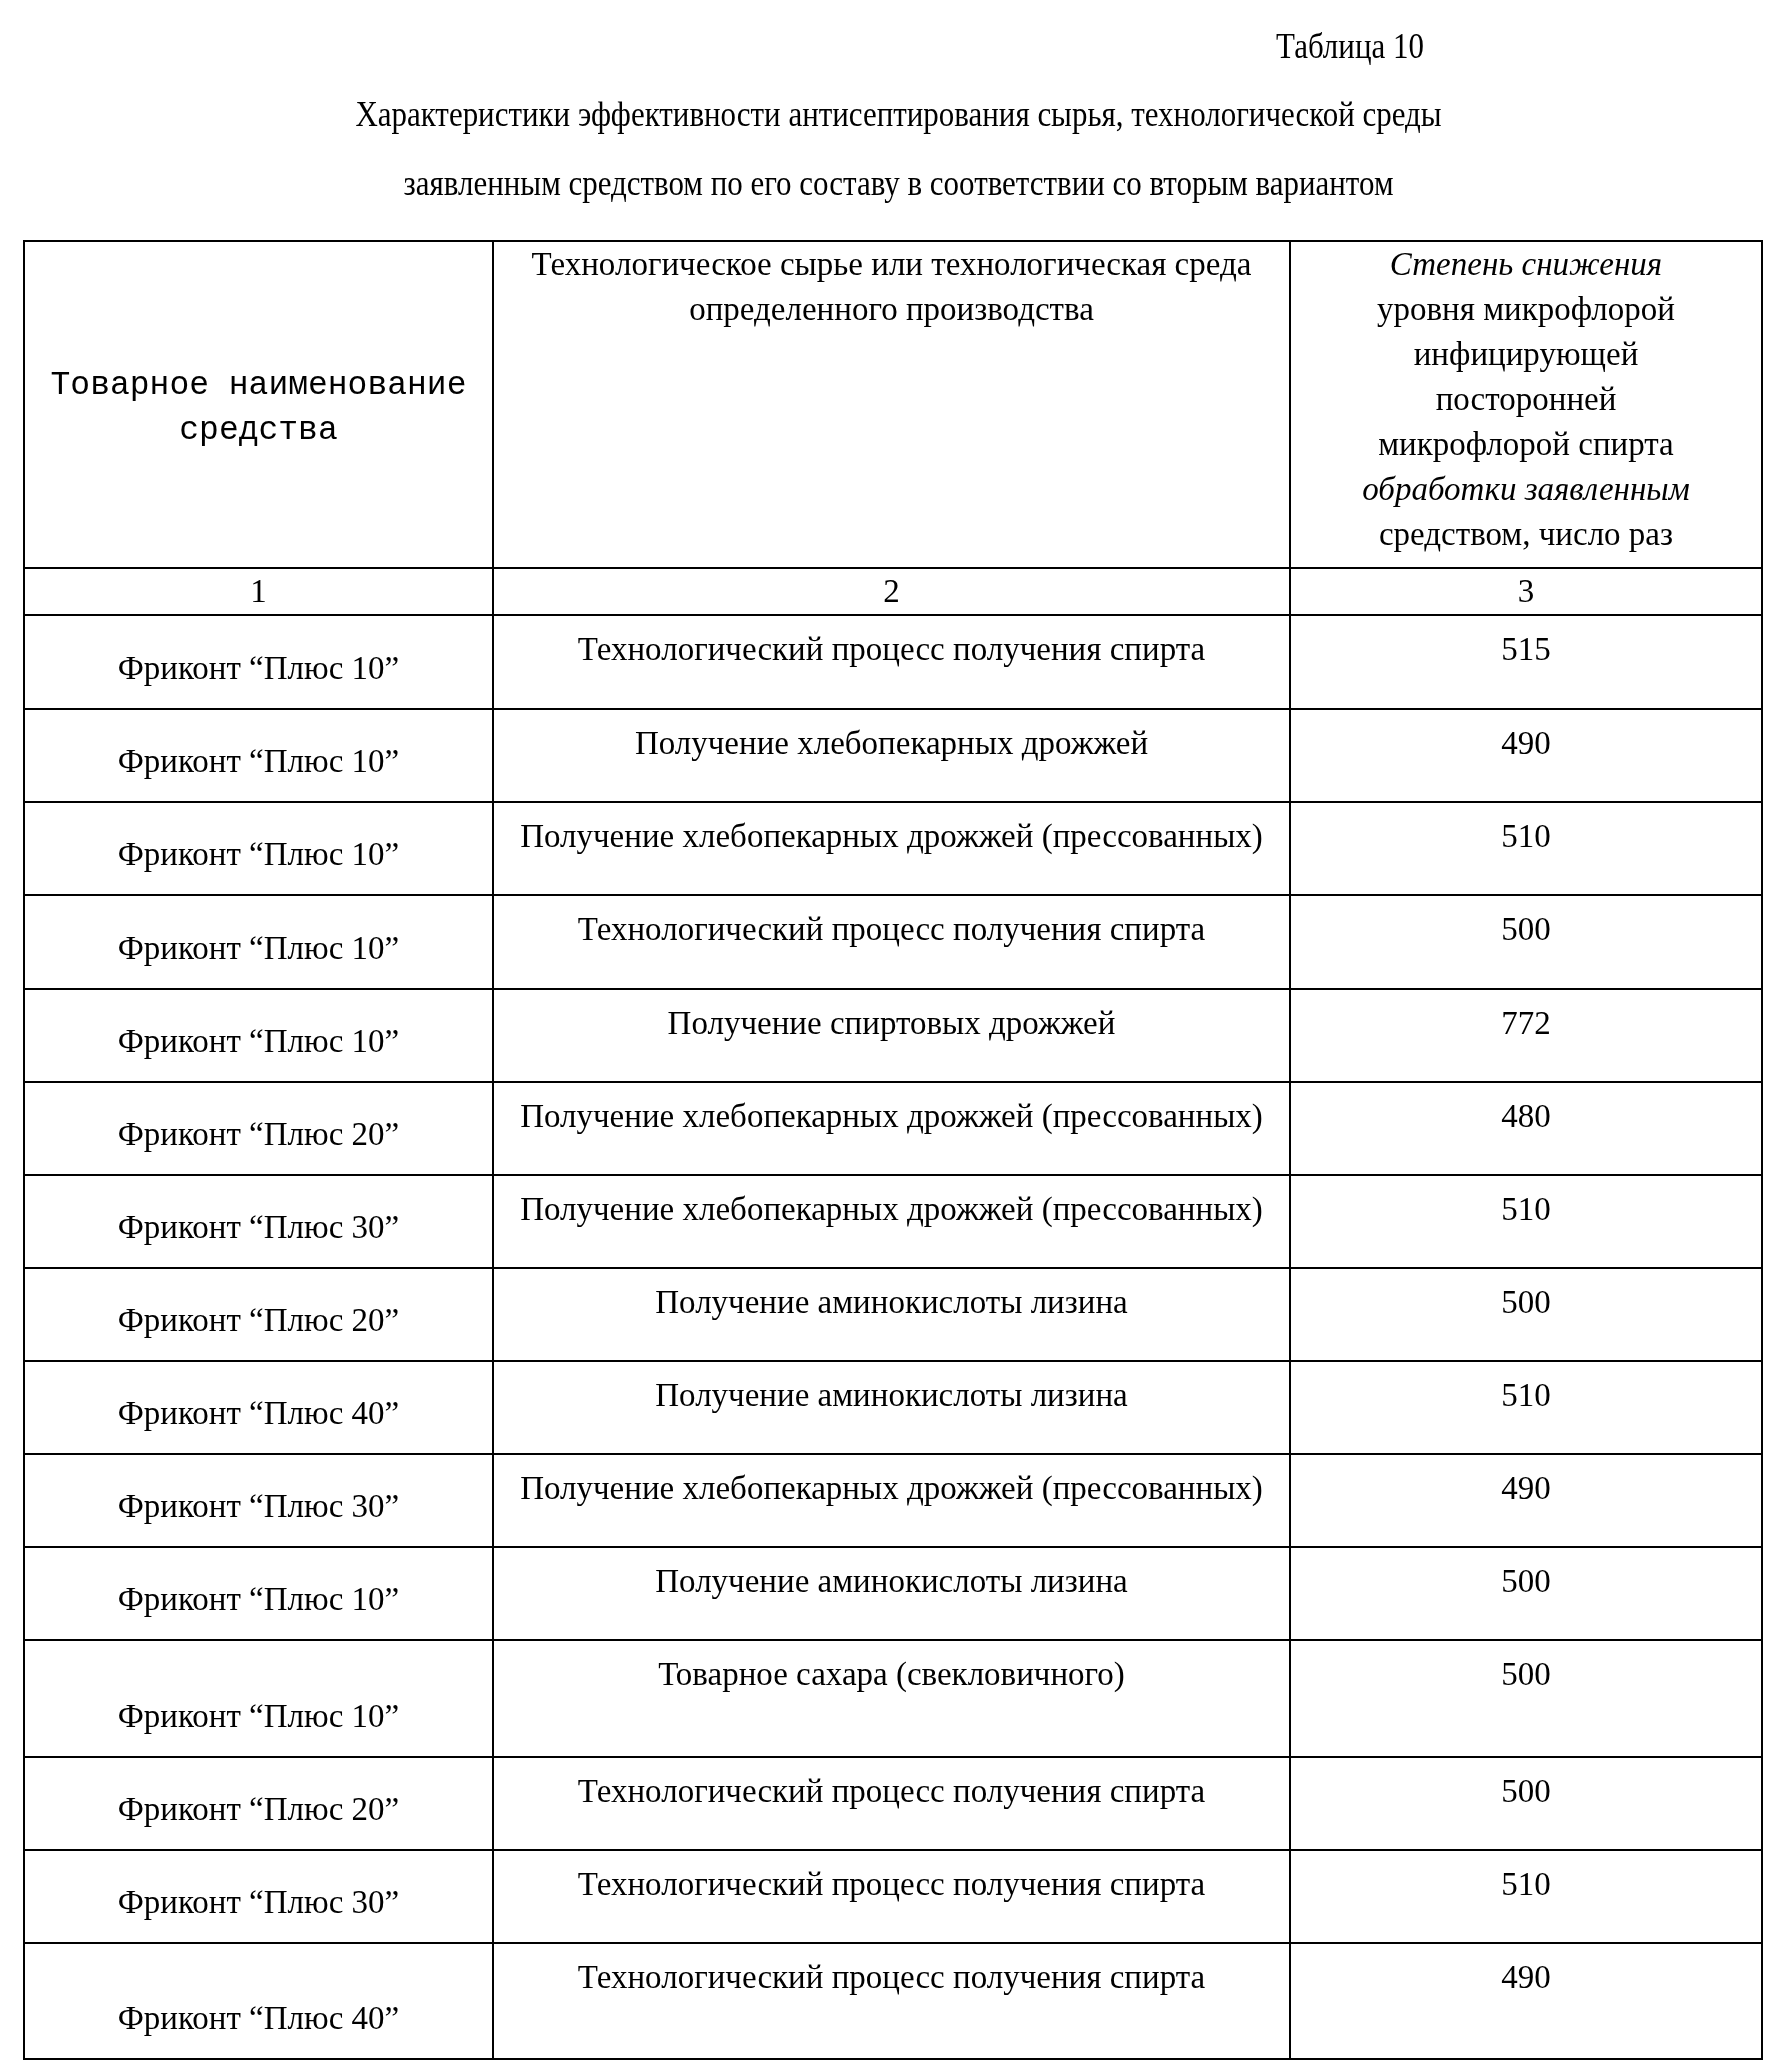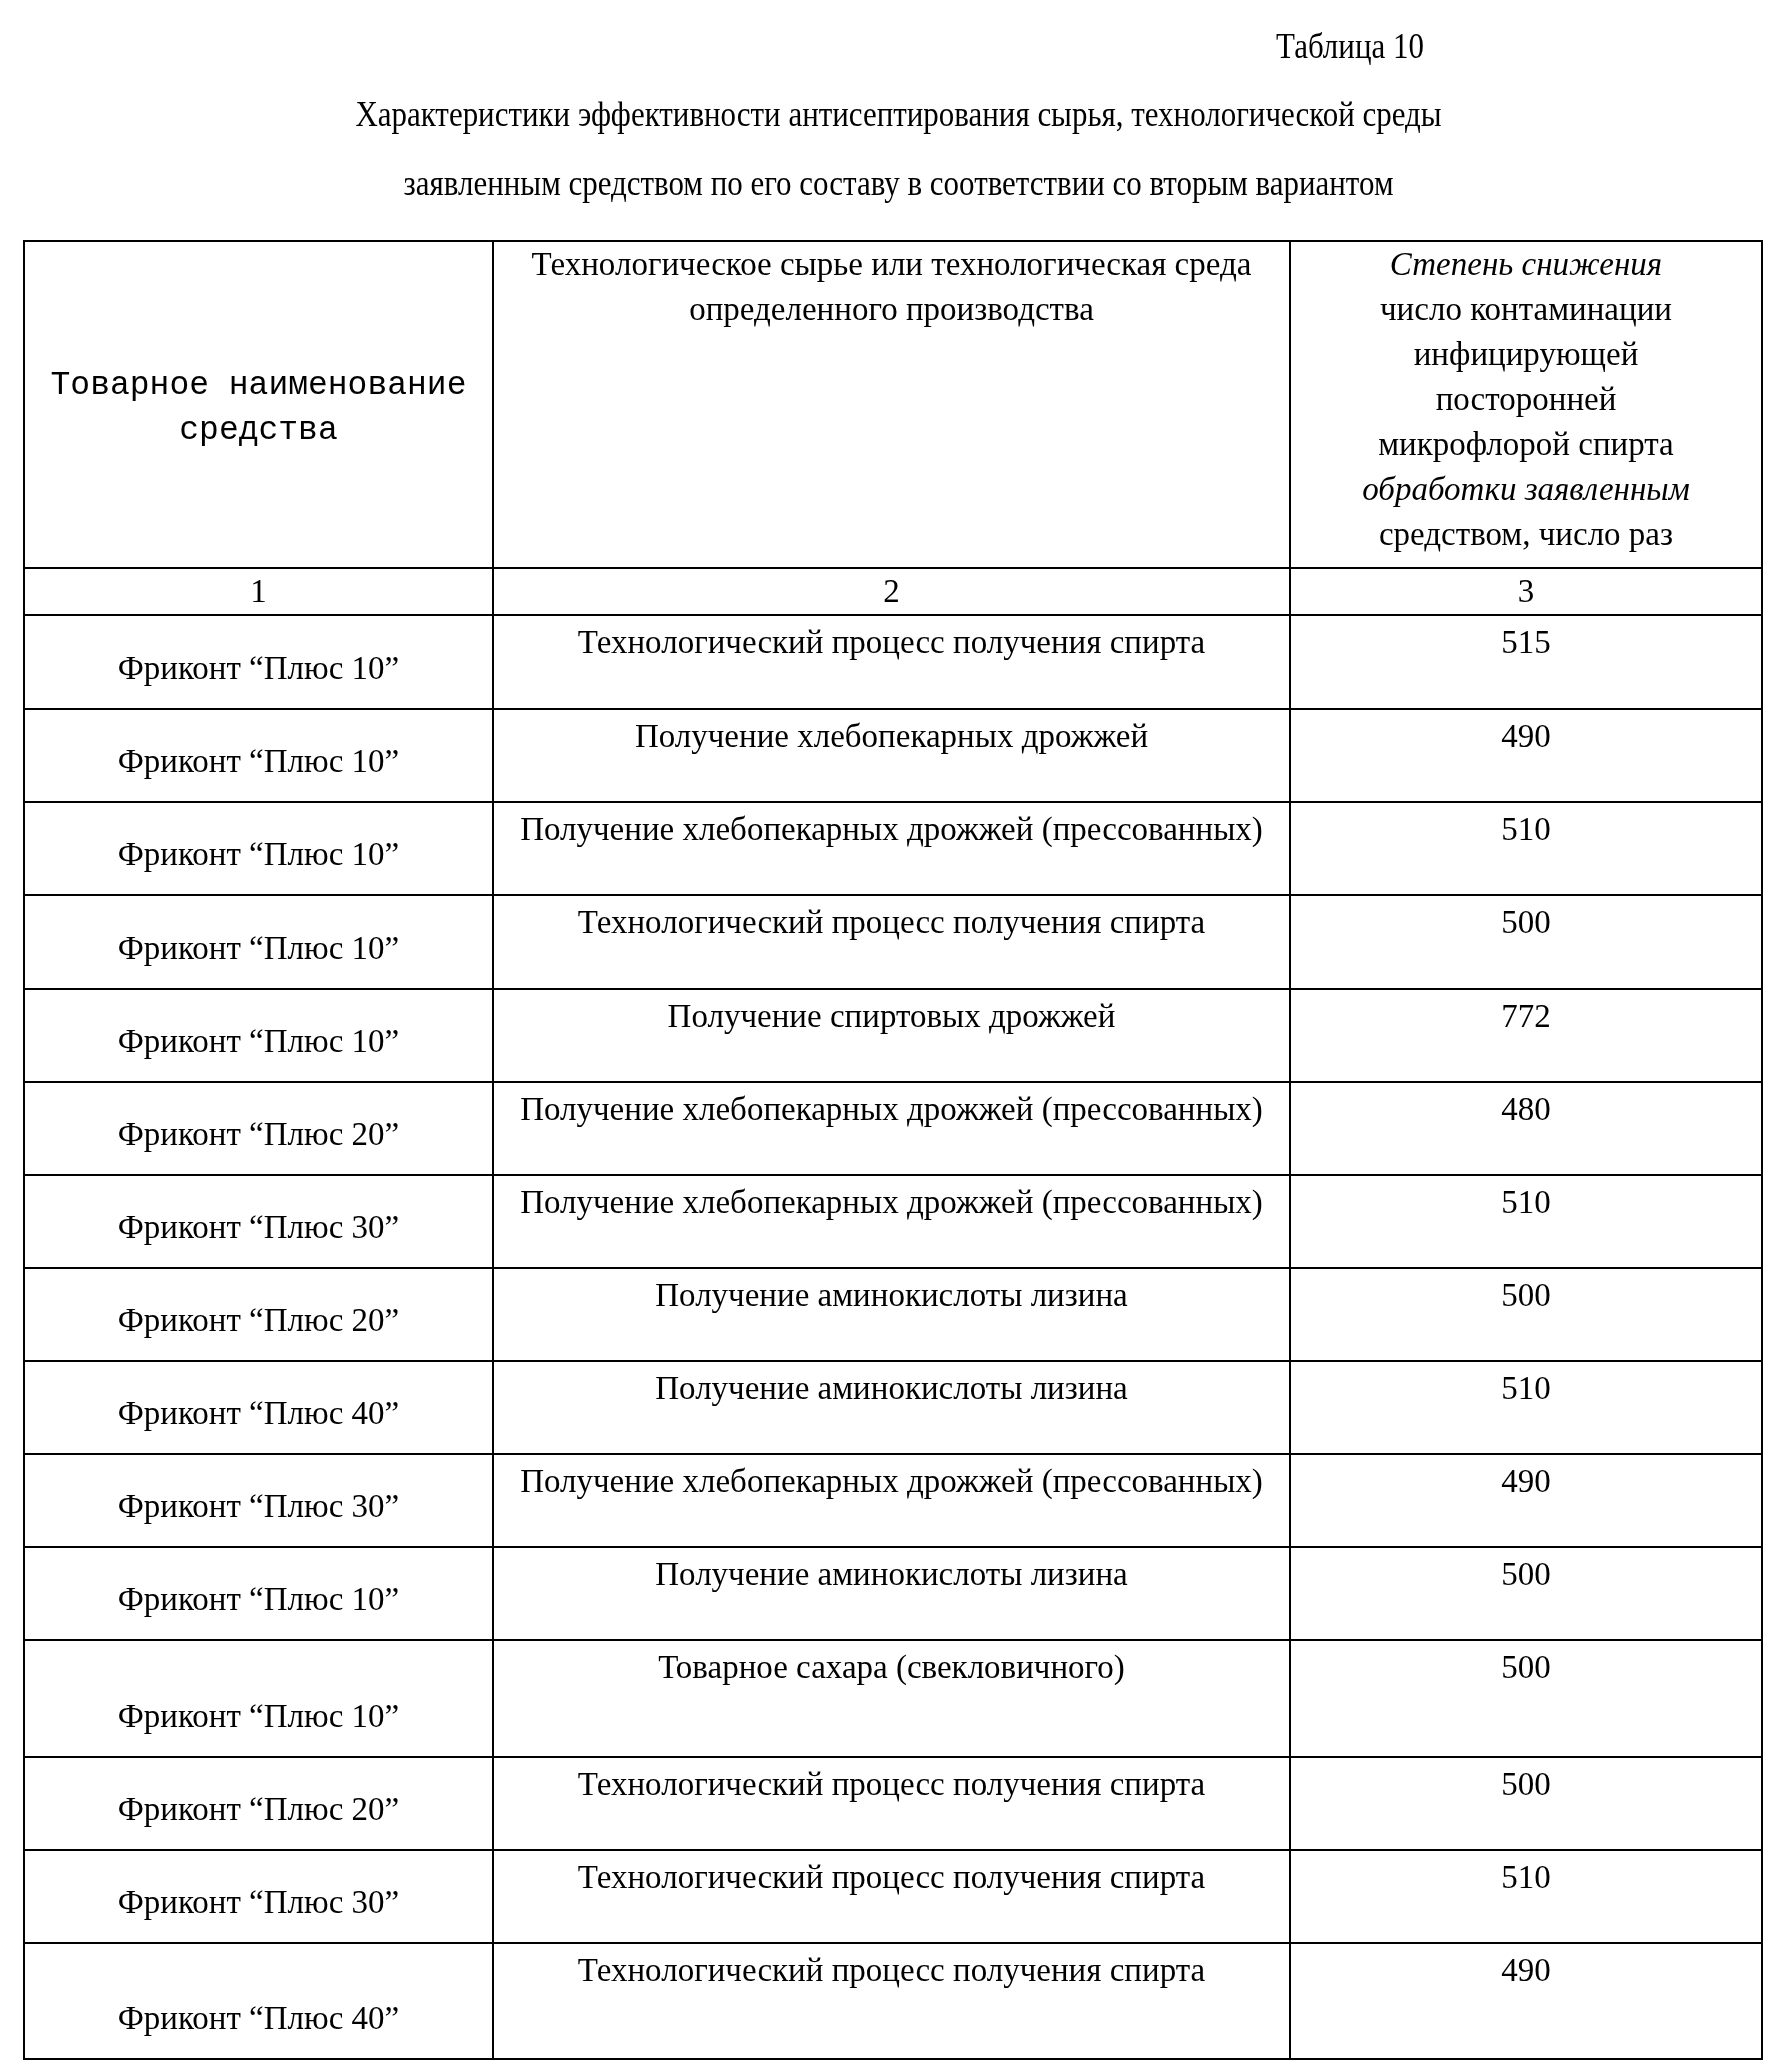--- a/index.html
+++ b/index.html
@@ -17,42 +17,42 @@
                text-align: center; line-height: 45px; }
   col.c1 { width: 469px; } col.c2 { width: 797px; } col.c3 { width: 472px; }
   .hdr th { height: 318px; }
   .hdr th.h1 { vertical-align: middle; padding-top: 6.6px; font-family: Liberation Mono, monospace; }
   .hdr th.h2 { vertical-align: top; }
   .hdr th.h3 { vertical-align: top; padding-top: 0px; line-height: 45px; border-radius: 26px; }
   .it { font-style: italic; }
   .nums td { height: 43px; line-height: 43px; }
   .row td { vertical-align: top; }
   .row td.name { vertical-align: bottom; padding-bottom: 17px; }
-  .row td.proc, .row td.val { padding-top: 4px; }
+  .row td.proc, .row td.val { padding-top: 11px; }
 </style>
 </head>
 <body>
 
 <div class="table-label">Таблица 10</div>
 <div class="title-line tl1"><span>Характеристики эффективности антисептирования сырья, технологической среды</span></div>
 <div class="title-line tl2"><span>заявленным средством по его составу в соответствии со вторым вариантом</span></div>
 
 <table class="data">
   <colgroup>
       <col class="c1">
       <col class="c2">
       <col class="c3">
     </colgroup>
   <thead>
     <tr class="hdr">
       <th class="h1">Товарное наименование средства</th>
       <th class="h2">Технологическое сырье или технологическая среда определенного производства</th>
       <th class="h3">
         <div class="it">Степень снижения</div>
-        <div>число контаминации</div>
+        <div>уровня микрофлорой</div>
         <div>инфицирующей</div>
         <div>посторонней</div>
         <div>микрофлорой спирта</div>
         <div class="it">обработки заявленным</div>
         <div>средством, число раз</div>
       </th>
     </tr>
     <tr class="nums">
       <td>1</td>
       <td>2</td>

